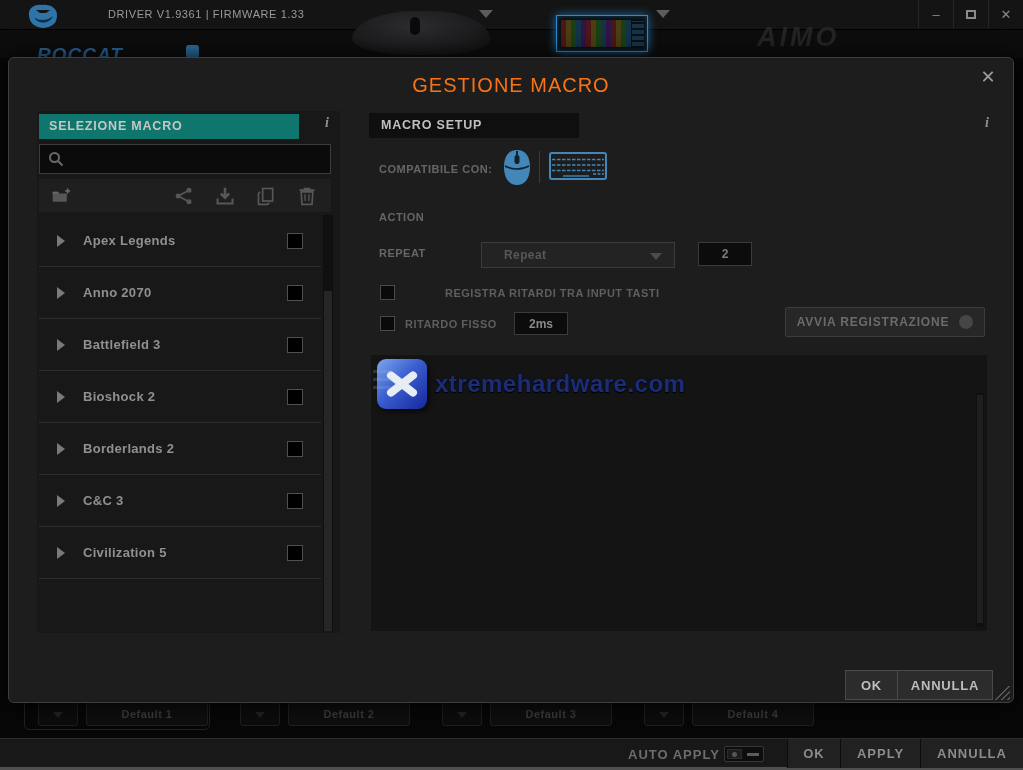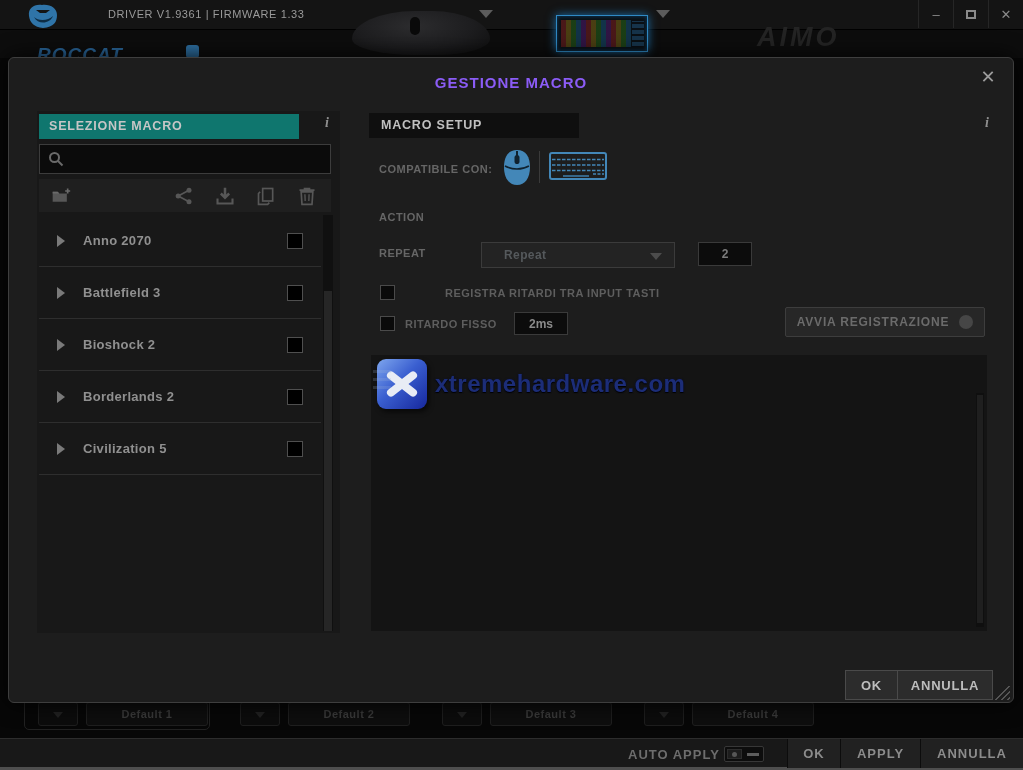--- a/index.html
+++ b/index.html
@@ -39,21 +39,21 @@
   .toggle{position:absolute;left:724px;top:7px;width:40px;height:16px;background:#0d0d0d;border:1px solid #373737;border-radius:2px;}
   .toggle .knob{position:absolute;left:2px;top:2px;width:15px;height:10px;background:#1d1d1d;border:1px solid #2c2c2c;}
   .toggle .knob::after{content:"";position:absolute;left:4px;top:2px;width:5px;height:5px;border-radius:50%;background:#575757;}
   .toggle .bar{position:absolute;right:4px;top:6px;width:12px;height:3px;background:#5d5d5d;}
   .bb-buttons{position:absolute;left:787px;top:0;width:236px;height:29px;display:flex;background:#212121;}
   .bb-btn{height:29px;display:flex;align-items:center;justify-content:center;font-size:13px;font-weight:bold;color:#8c8c8c;letter-spacing:1px;border-left:1px solid #0c0c0c;}
   .bb-ok{width:53px;} .bb-apply{width:80px;} .bb-cancel{width:103px;}
 
   
   .dialog{position:absolute;left:8px;top:57px;width:1006px;height:646px;background:#1d1d1d;border:1px solid #3e3e3e;border-radius:6px;box-shadow:0 0 22px rgba(0,0,0,.9);}
-  .dlg-title{position:absolute;left:0;top:16px;width:100%;text-align:center;font-size:15px;font-weight:bold;letter-spacing:1px;color:#8b5cf6;}
+  .dlg-title{position:absolute;left:0;top:16px;width:100%;text-align:center;font-size:20px;font-weight:normal;letter-spacing:1px;color:#f97316;}
   .dlg-close{position:absolute;right:14px;top:8px;width:22px;height:22px;color:#9c9c9c;font-size:18px;line-height:22px;text-align:center;}
   .info-i{position:absolute;font-family:"Liberation Serif",serif;font-style:italic;font-weight:bold;font-size:14px;color:#8f8f8f;}
 
   
   .left-panel{position:absolute;left:28px;top:53px;width:303px;height:522px;background:#181818;}
   .lp-header{position:absolute;left:2px;top:3px;width:260px;height:25px;background:#0f766e;color:#c6c6c6;font-size:12.5px;font-weight:bold;letter-spacing:.8px;line-height:25px;padding-left:10px;}
   .searchbox{position:absolute;left:2px;top:33px;width:292px;height:30px;background:#0b0b0b;border:1px solid #3c3c3c;display:flex;align-items:center;padding-left:8px;}
   .searchbox input{background:transparent;border:none;outline:none;color:#bbb;font-size:12px;width:250px;margin-left:6px;}
   .toolbar{position:absolute;left:2px;top:68px;width:292px;height:33px;background:#1f1f1f;display:flex;align-items:center;}
   .tb-left{margin-left:12px;}
@@ -202,20 +202,25 @@
           </svg>
           <svg class="tb-icon" viewBox="0 0 24 24">
             <path d="M5 7 L6 22 L18 22 L19 7 Z" fill="none" stroke="#575757" stroke-width="2"></path>
             <path d="M3 5 L21 5 M9 5 L9 3 L15 3 L15 5" stroke="#575757" stroke-width="2" fill="none"></path>
             <path d="M9.5 10 L9.8 18 M14.5 10 L14.2 18" stroke="#575757" stroke-width="1.6"></path>
           </svg>
         </div>
       </div>
       <div class="macro-list">
 
+          <div class="macro-row">
+            <span class="row-arrow"></span>
+            <span class="row-label">Apex Legends</span>
+            <span class="row-check"></span>
+          </div>
 
           <div class="macro-row">
             <span class="row-arrow"></span>
             <span class="row-label">Anno 2070</span>
             <span class="row-check"></span>
           </div>
 
           <div class="macro-row">
             <span class="row-arrow"></span>
             <span class="row-label">Battlefield 3</span>
@@ -228,20 +233,25 @@
             <span class="row-label">Bioshock 2</span>
             <span class="row-check"></span>
           </div>
 
           <div class="macro-row">
             <span class="row-arrow"></span>
             <span class="row-label">Borderlands 2</span>
             <span class="row-check"></span>
           </div>
 
+          <div class="macro-row">
+            <span class="row-arrow"></span>
+            <span class="row-label">C&amp;C 3</span>
+            <span class="row-check"></span>
+          </div>
 
           <div class="macro-row">
             <span class="row-arrow"></span>
             <span class="row-label">Civilization 5</span>
             <span class="row-check"></span>
           </div>
         </div>
       <div class="lp-scroll">
           <div class="lp-thumb"></div>
         </div>

